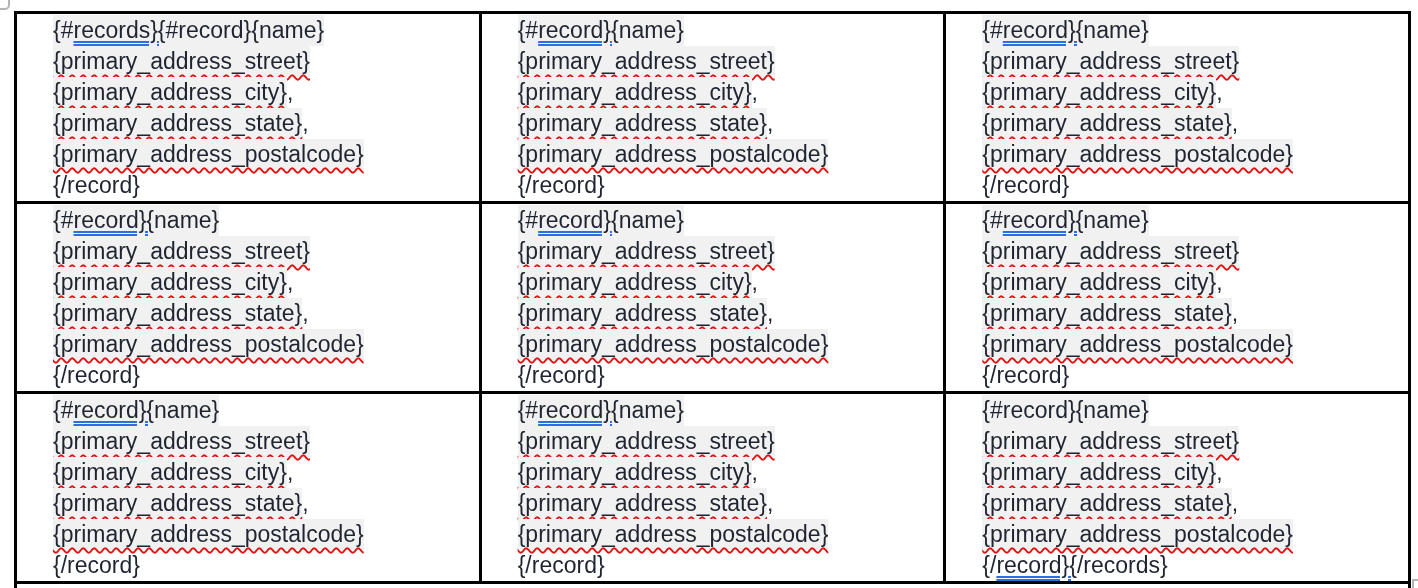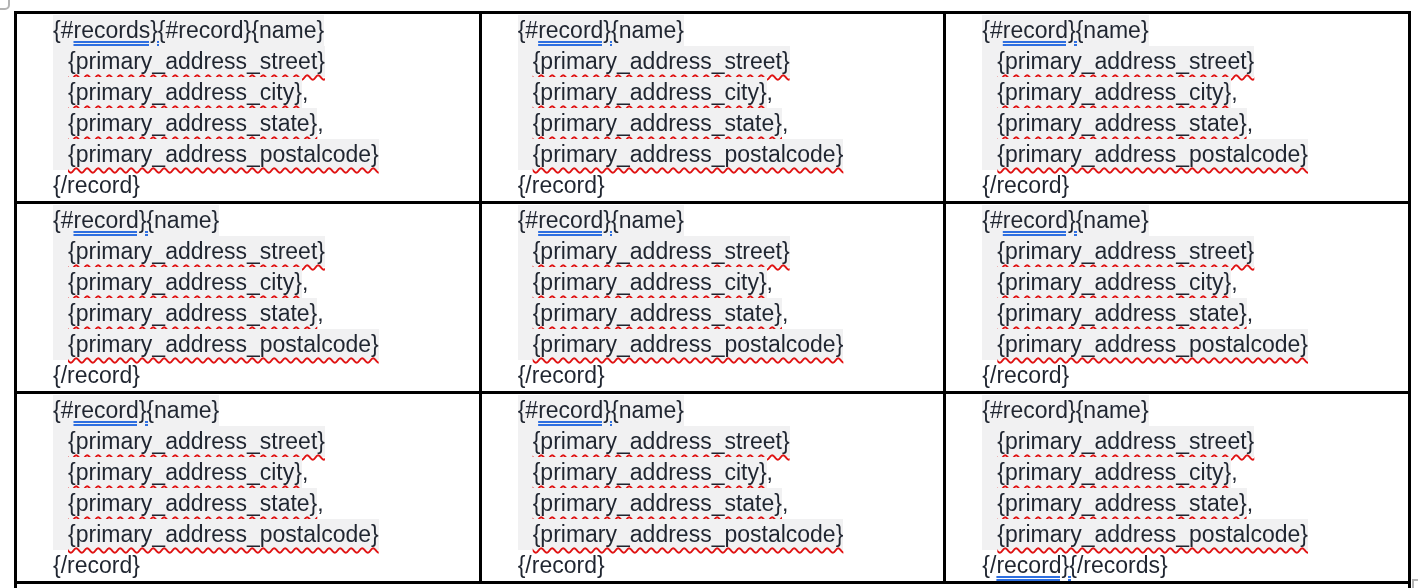--- a/index.html
+++ b/index.html
@@ -29,21 +29,20 @@
     font-size:23px;line-height:31px;white-space:nowrap;margin-left:28px;
   }
   .seg{color:var(--text);}
   .shaded{background:var(--shade);padding:2px 0 3px 0;}
   .wavy{
     text-decoration-line:underline;
     text-decoration-style:wavy;
     text-decoration-color:var(--red);
     text-decoration-thickness:2px;
     text-underline-offset:5px;
-    padding-left:15px;
   }
   .blue{
     text-decoration-line:underline;
     text-decoration-style:double;
     text-decoration-color:var(--blue);
     text-decoration-thickness:2px;
     text-underline-offset:3px;
   }
   .row-stub{
     position:absolute;left:14px;top:575px;width:1397px;height:13px;

